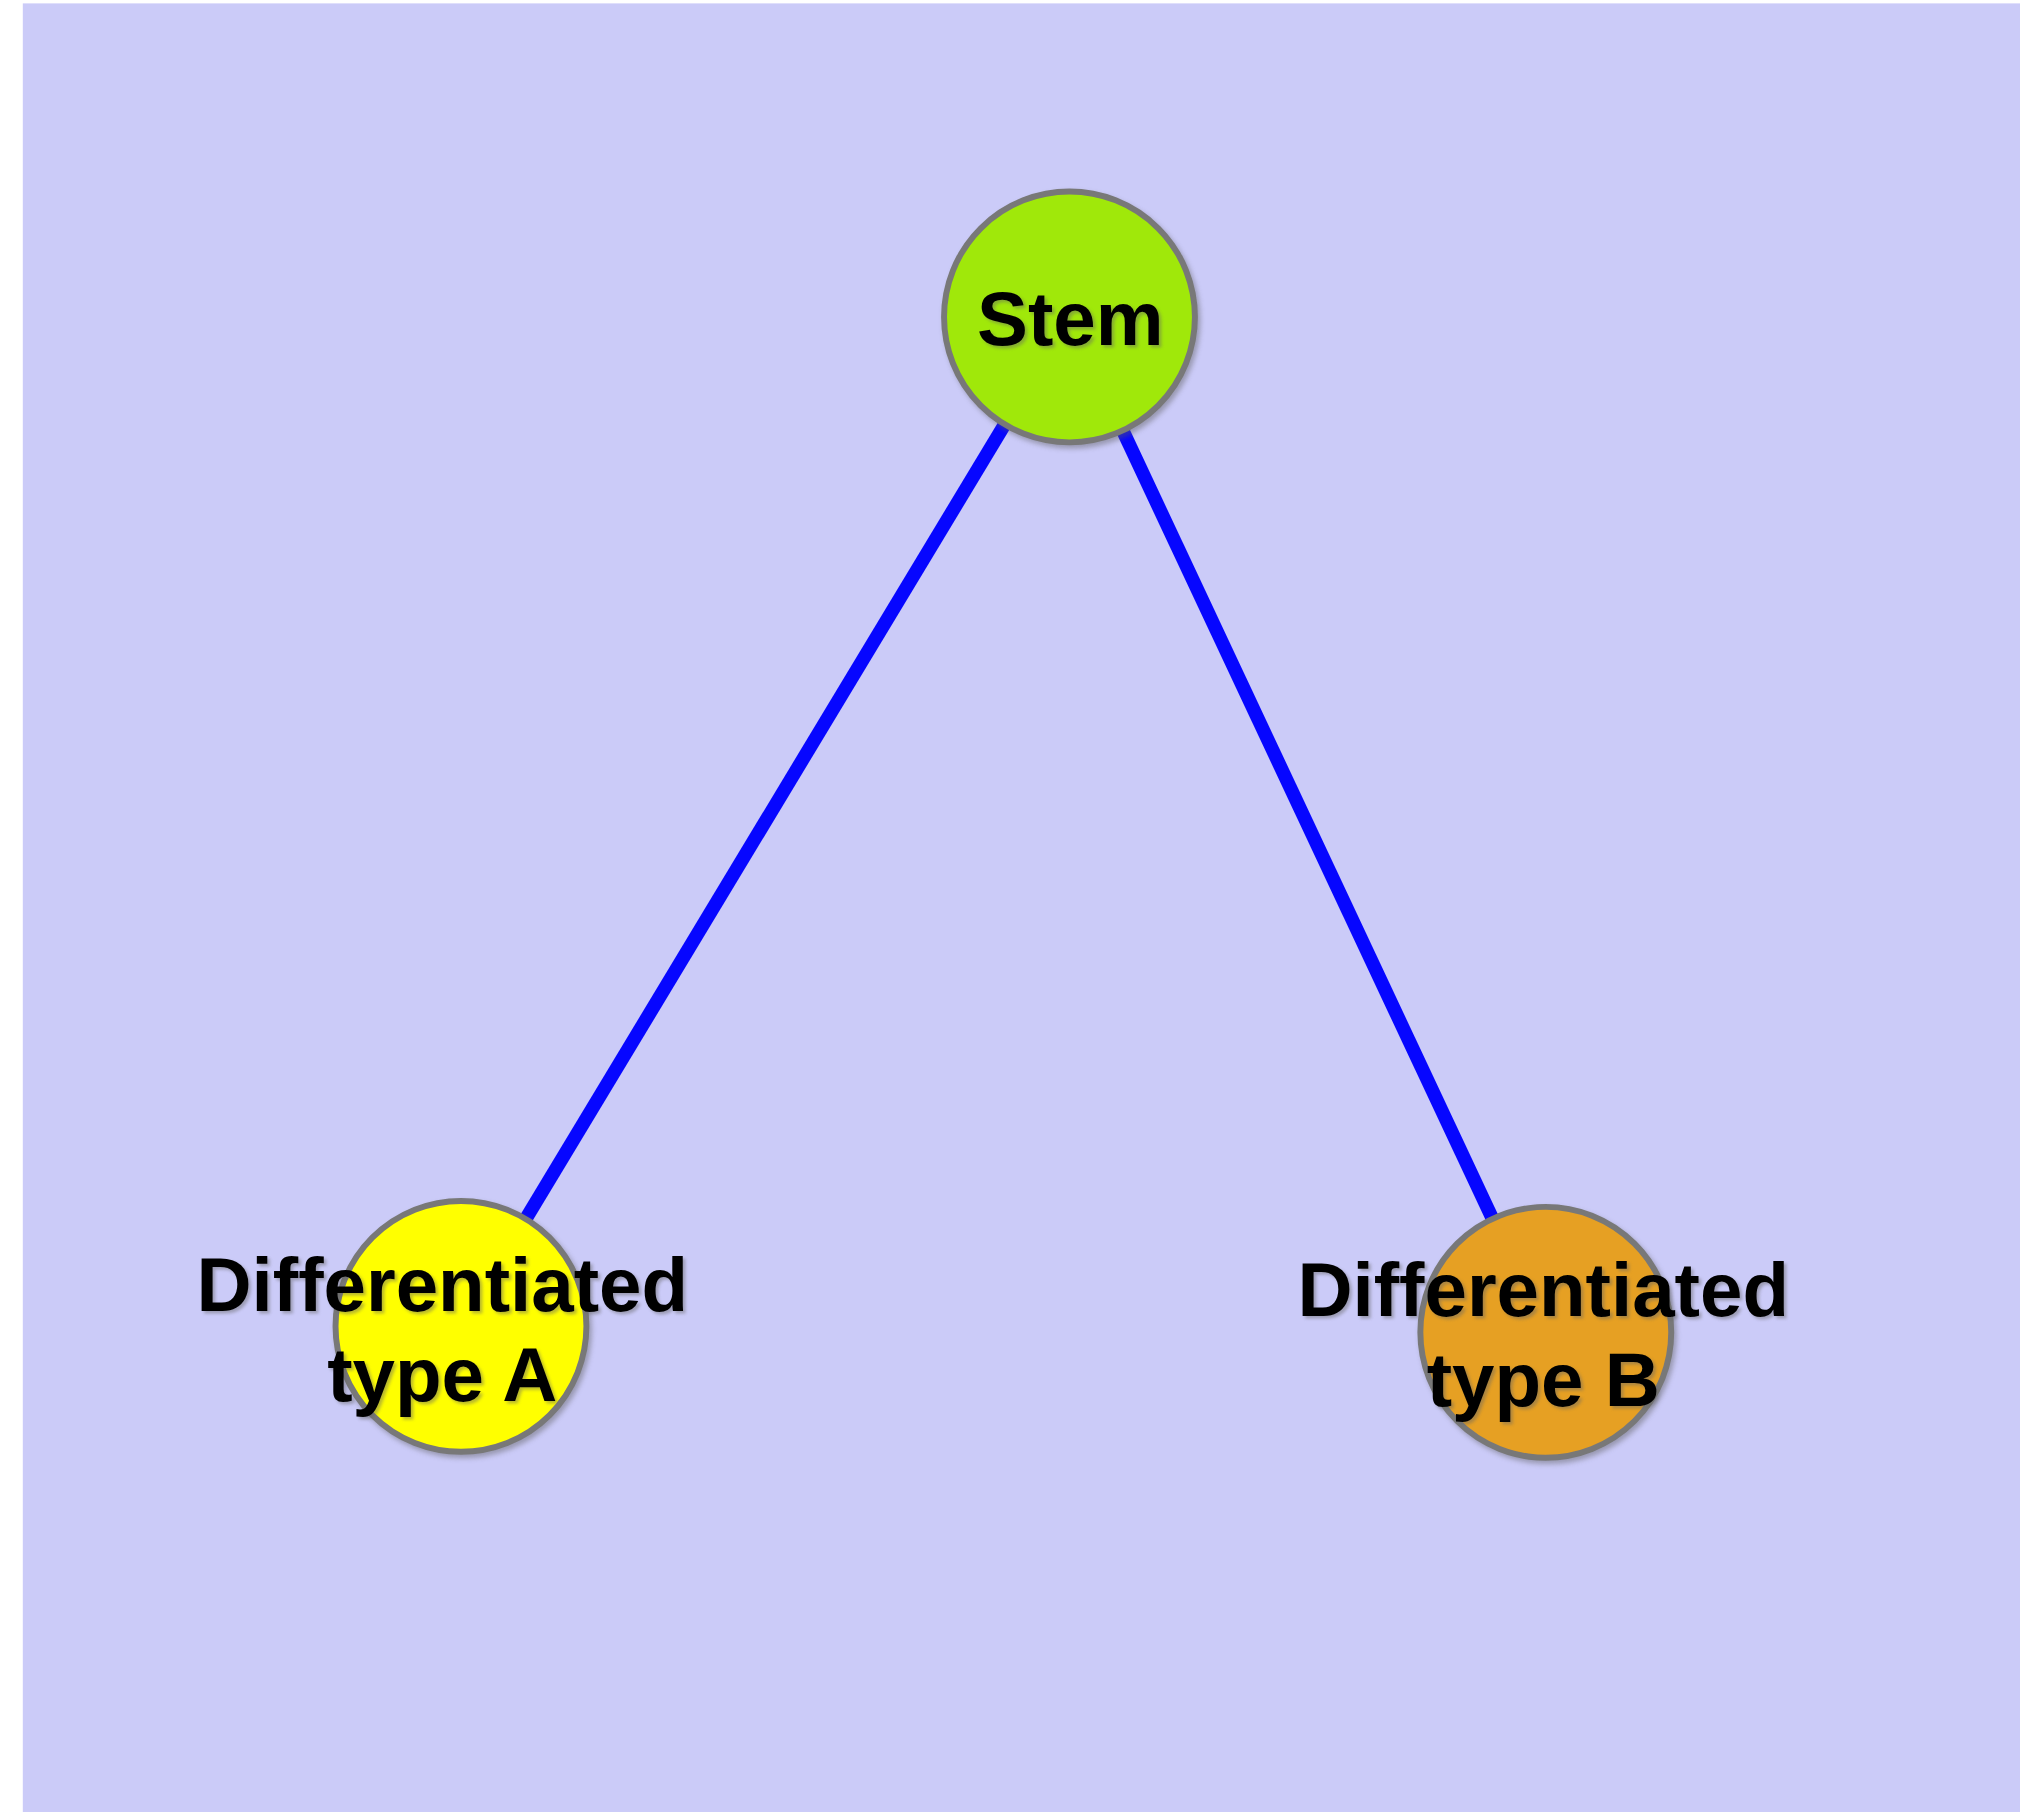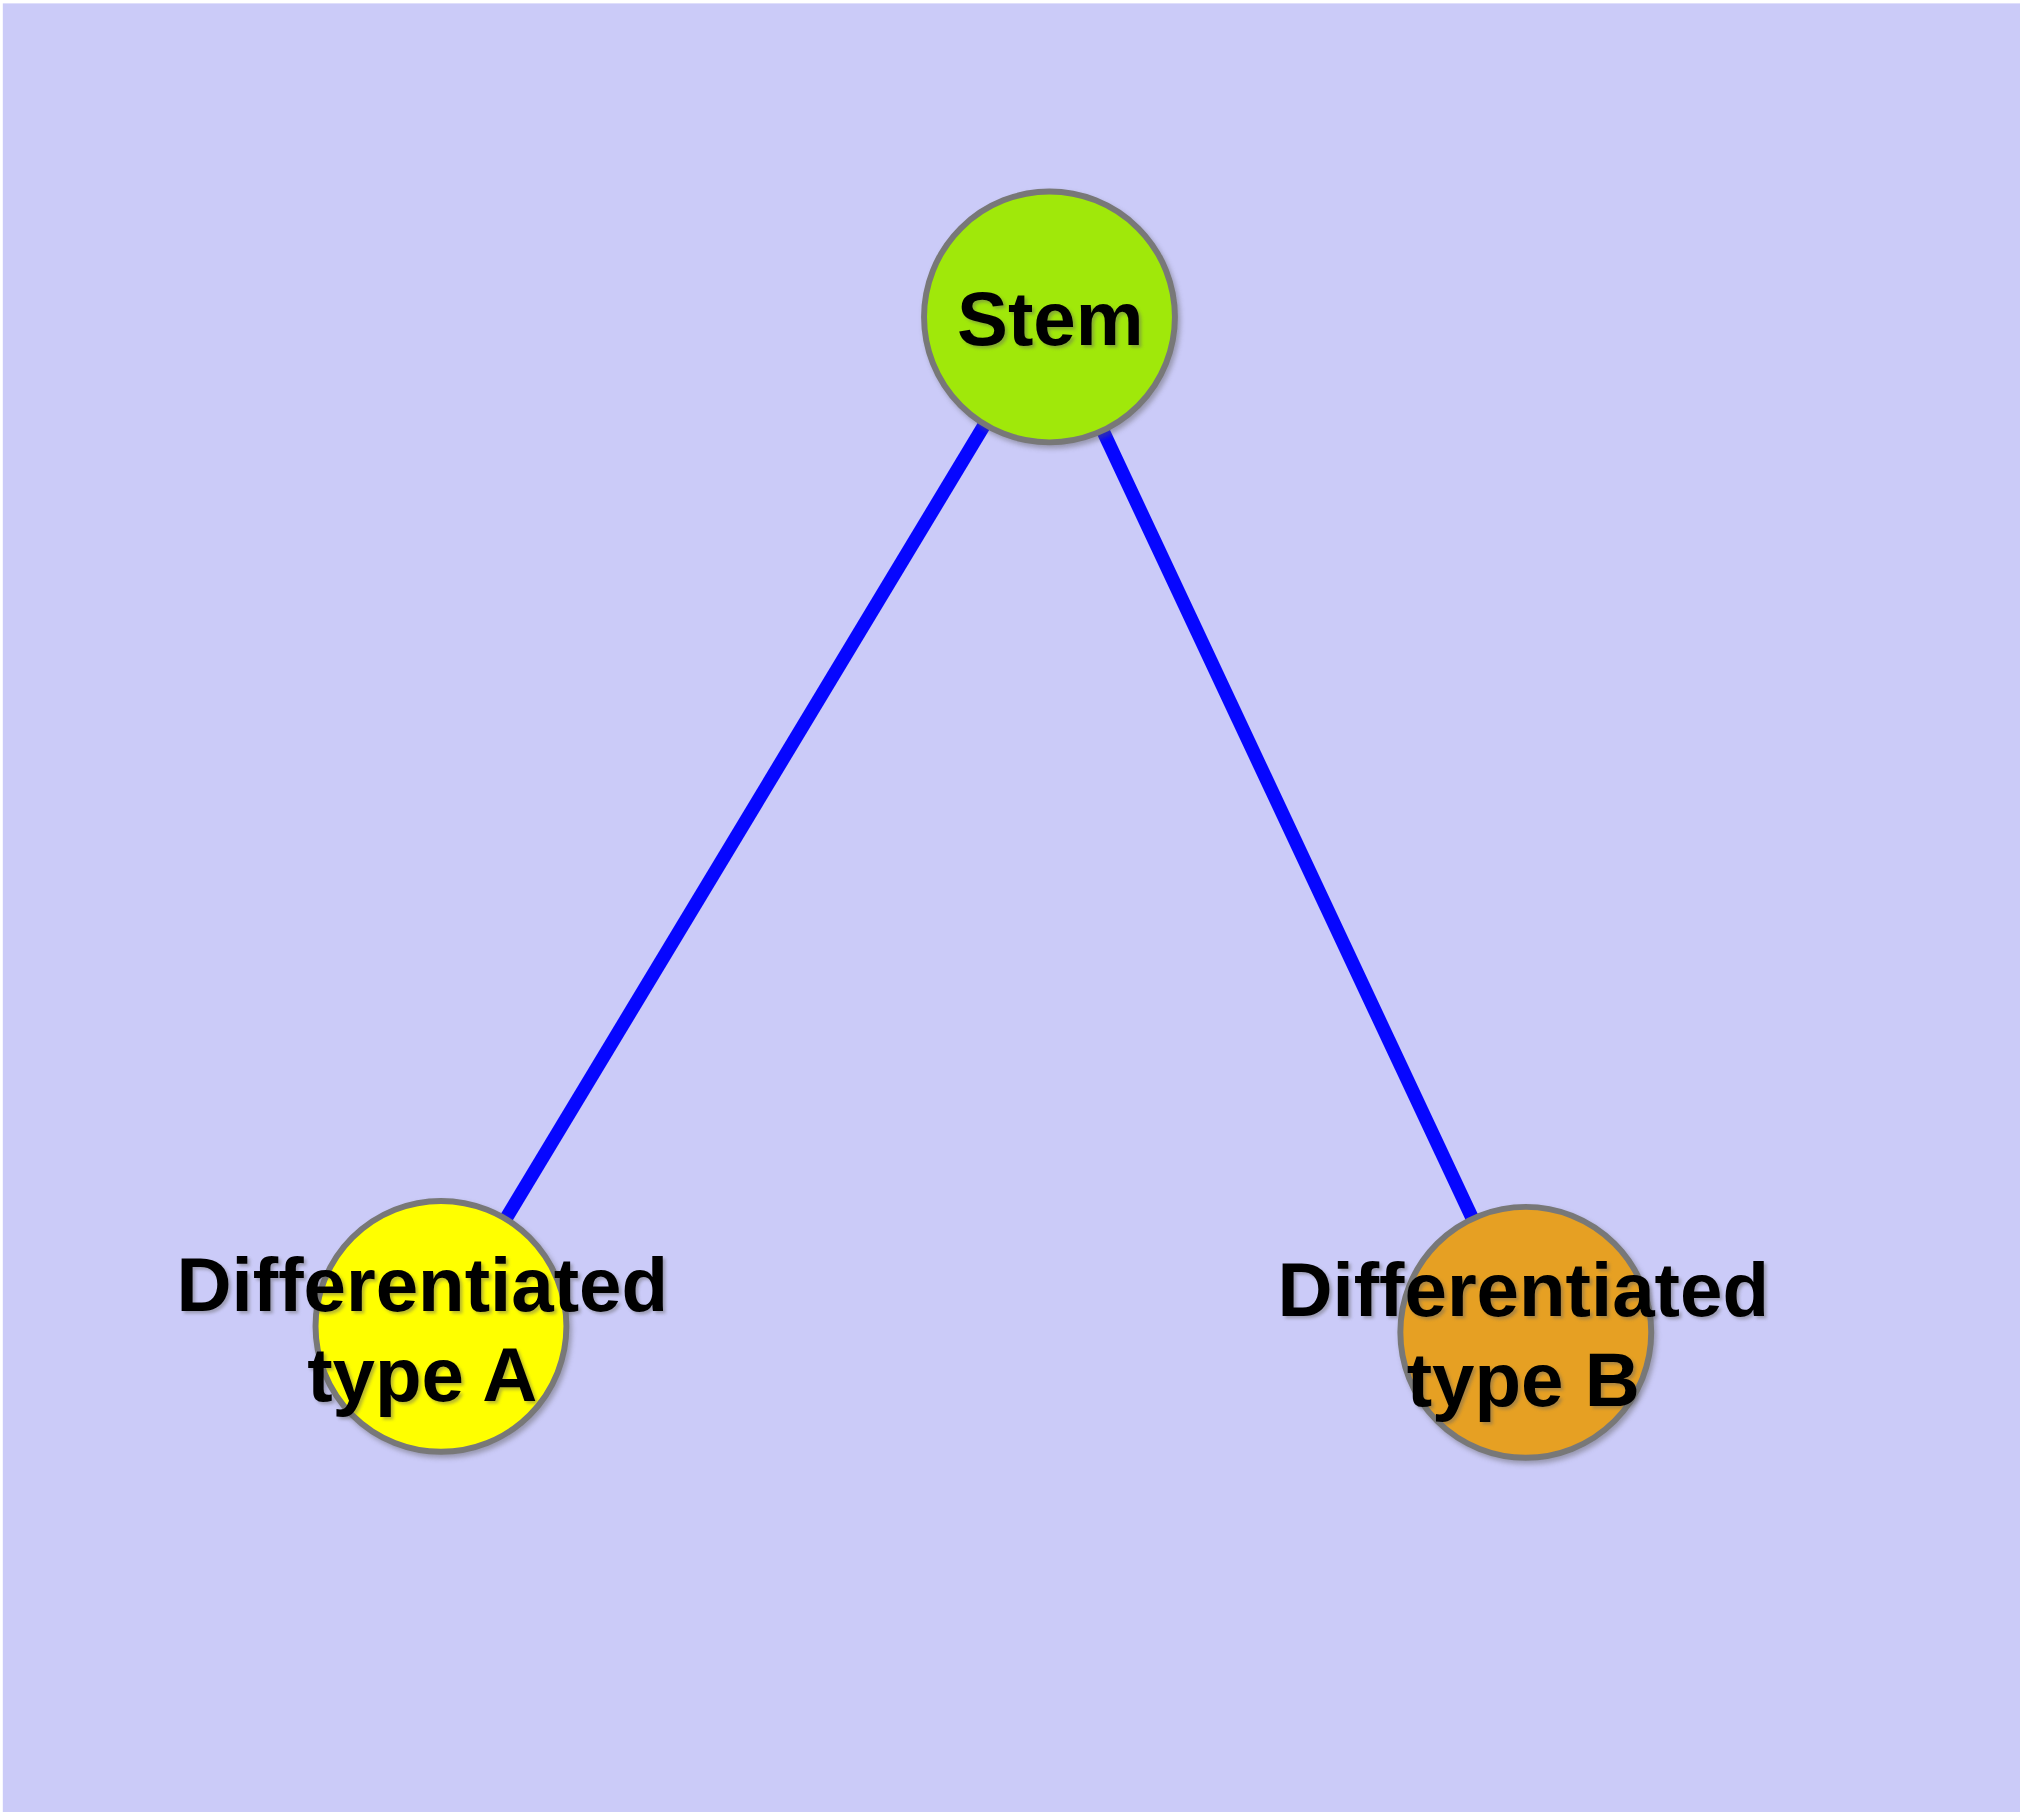--- a/index.html
+++ b/index.html
@@ -7,20 +7,21 @@
     padding: 0;
     width: 2021px;
     height: 1812px;
     background: #ffffff;
     overflow: hidden;
   }
   .diagram-wrap {
     position: relative;
     width: 1893px;
     height: 1812px;
+    margin-left: 20px;
   }
   svg.graph {
     display: block;
     width: 2021px;
     height: 1812px;
   }
   .edge {
     stroke-width: 16;
     stroke-linecap: butt;
     fill: none;

